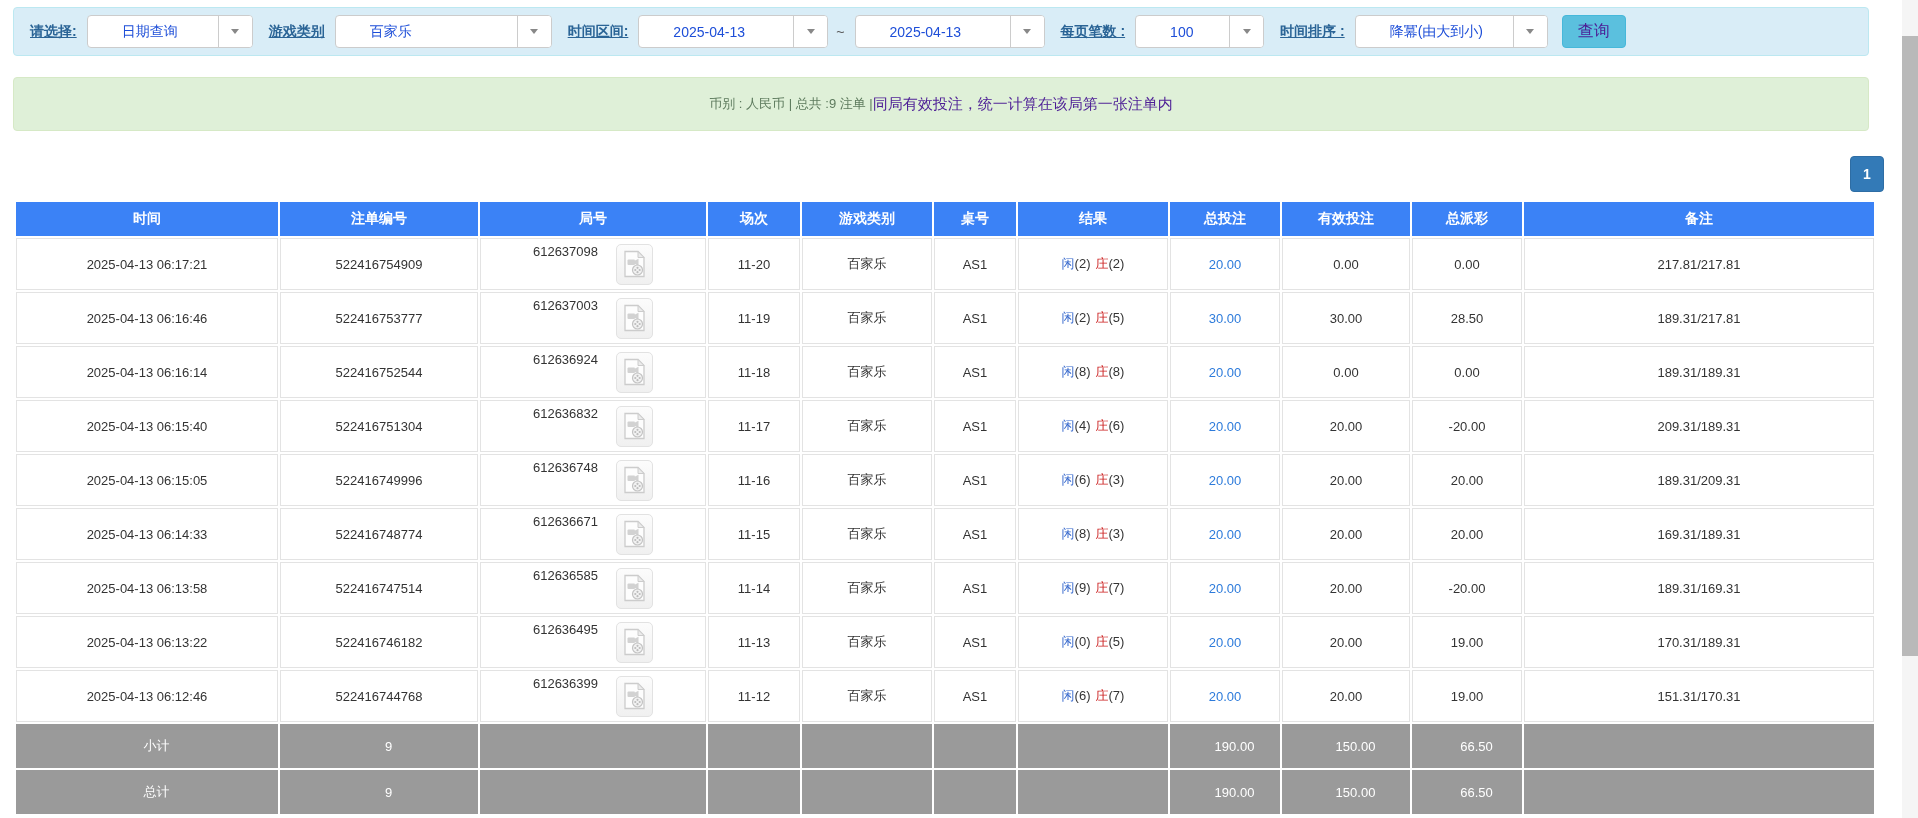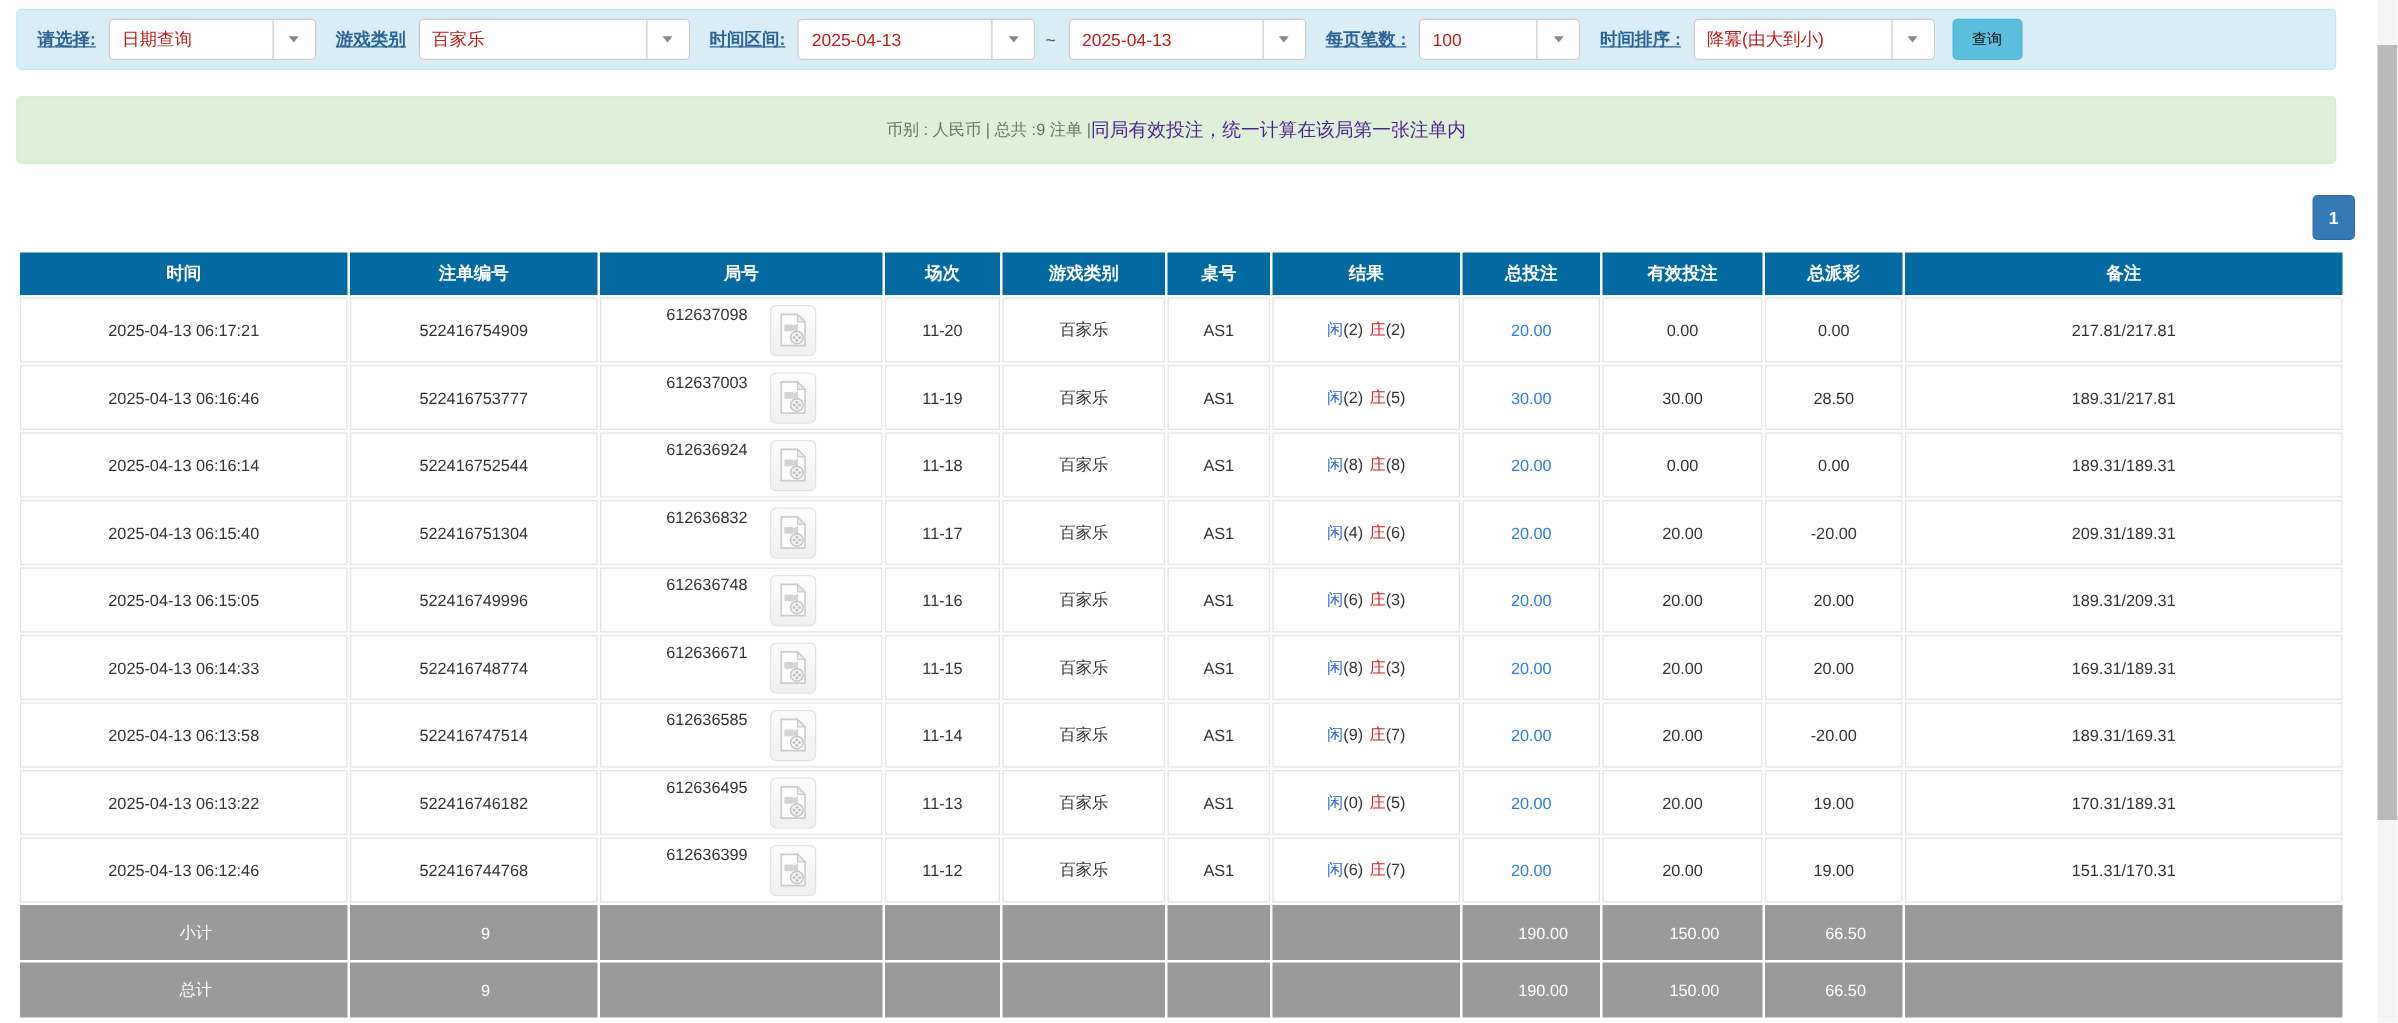--- a/index.html
+++ b/index.html
@@ -16,27 +16,27 @@
     position:absolute; left:13px; top:7px; width:1856px; height:49px;
     background:#d9edf7; border:1px solid #bce8f1; border-radius:4px;
     display:flex; align-items:center; padding-left:16px;
   }
   .tb-label { font-size:14px; font-weight:bold; color:#2a6496; white-space:nowrap; margin-left:16px;text-decoration:underline; }
   .tb-label.first { margin-left:0; }
   .combo {
     margin-left:10px; height:33px; background:#fff; border:1px solid #ccc; border-radius:4px;
     display:flex; align-items:stretch; overflow:hidden; cursor:pointer;
   }
-  .combo .val { flex:1; display:flex; align-items:center; padding:0 10px; font-size:14px; color:#b91c1c; white-space:nowrap; }
+  .combo .val { flex:1; display:flex; align-items:center; padding:0 10px; font-size:14px; color:#1d4ed8; white-space:nowrap;margin-left:24px; }
   .combo .arrow-seg { width:34px; border-left:1px solid #ccc; display:flex; align-items:center; justify-content:center; background:#fff; }
   .caret { width:0; height:0; border-left:4px solid transparent; border-right:4px solid transparent; border-top:5px solid #888; }
   .tilde { margin:0 4px 0 8px; color:#555; font-size:14px; }
   .search-btn {
     margin-left:14px; height:33px; padding:0 15px; background:#5bc0de; border:1px solid #46b8da;
-    border-radius:4px; color:#000000; font-size:12px; display:flex; align-items:center; cursor:pointer;
+    border-radius:4px; color:#4c1d95; font-size:16px; display:flex; align-items:center; cursor:pointer;
   }
 
   
   .info-bar {
     position:absolute; left:13px; top:77px; width:1856px; height:54px;
     background:#dff0d8; border:1px solid #d6e9c6; border-radius:4px;
     display:flex; align-items:center; justify-content:center; padding:0 18px;
   }
   .info-summary { font-size:13px; color:#5d7a5d; }
   .info-notice  { font-size:15px; color:#4c1d95; }
@@ -48,21 +48,21 @@
     color:#fff; font-size:14px; font-weight:bold;
     display:flex; align-items:center; justify-content:center; cursor:pointer;
   }
 
   
   table.bet-table {
     position:absolute; left:14px; top:200px; width:1862px;
     border-collapse:separate; border-spacing:2px; table-layout:fixed;
   }
   .bet-table thead td {
-    background:#0369a1; color:#fff; font-weight:bold; font-size:14px;
+    background:#3b82f6; color:#fff; font-weight:bold; font-size:14px;
     height:34px; text-align:center; vertical-align:middle;
   }
   .bet-table tbody td {
     background:#fff; border:1px solid #e3e3e3; height:52px;
     text-align:center; vertical-align:middle; font-size:13px; color:#333;
   }
   .bet-table tr.sum-row td {
     background:#9a9a9a; border:none; color:#fff; height:44px; font-size:13px;padding-left:20px;
   }
   .round-wrap { display:flex; align-items:flex-start; justify-content:center; gap:18px; }

